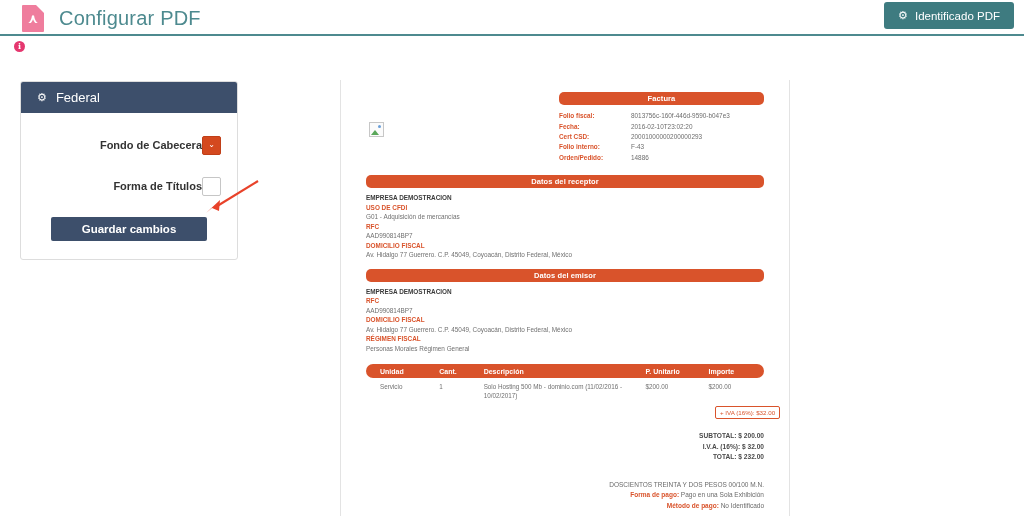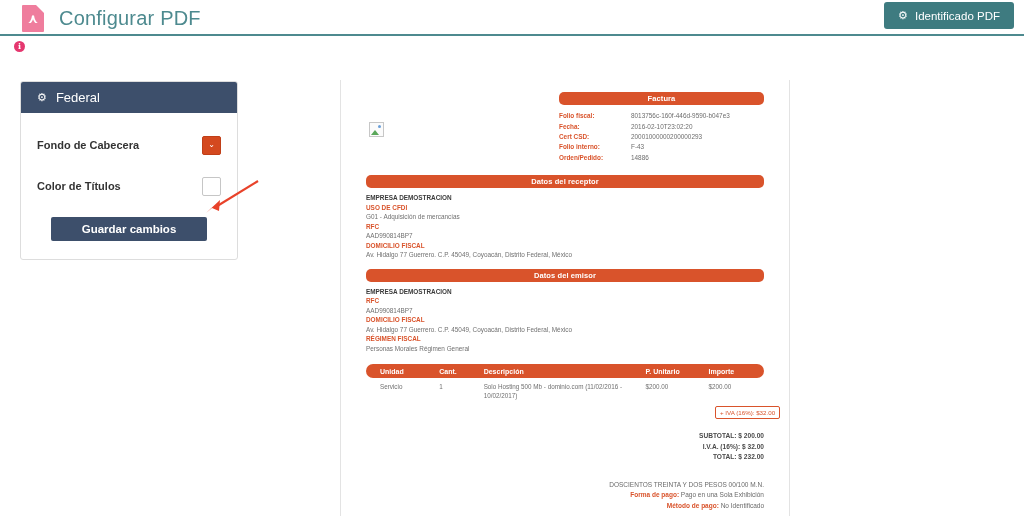--- a/index.html
+++ b/index.html
@@ -145,21 +145,21 @@
     font-size: 11px;
     margin-right: 9px;
     line-height: 1;
   }
   #options-body {
     padding: 22px 16px 18px 16px;
   }
   .option-row {
     display: flex;
     align-items: center;
-    justify-content: space-between;
+    justify-content: flex-end;
     margin-bottom: 21px;
     height: 20px;
   }
   .option-label {
     font-size: 11px;
     color: #333333;
     font-weight: bold;
   }
   .swatch {
     width: 19px; height: 19px;
@@ -399,21 +399,21 @@
   <div id="options-body">
 
     <div class="option-row">
       <span class="option-label">Fondo de Cabecera</span>
       <span class="swatch filled">
         <span class="chev">⌄</span>
       </span>
     </div>
 
     <div class="option-row">
-      <span class="option-label">Color de Títulos</span>
+      <span class="option-label">Forma de Títulos</span>
       <span class="swatch empty"></span>
     </div>
 
 
     <button id="save-button">Guardar cambios</button>
   </div>
 </div>
 
 <svg id="annotation-arrow" viewBox="0 0 62 40">
   <line x1="58" y1="3" x2="14" y2="30" stroke="#e8422a" stroke-width="2.2"></line>

